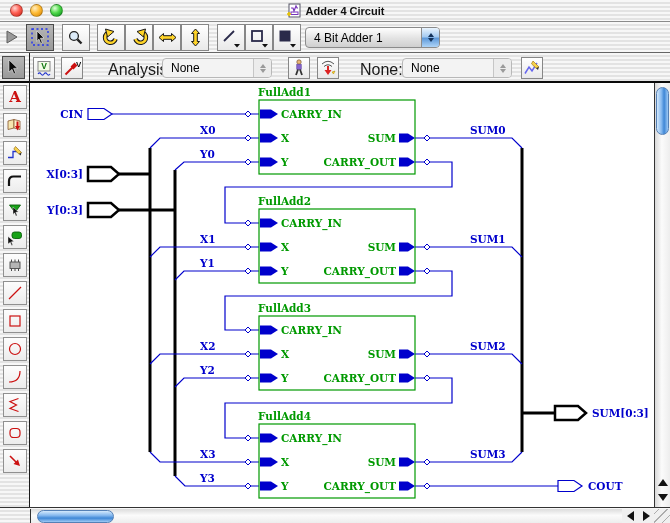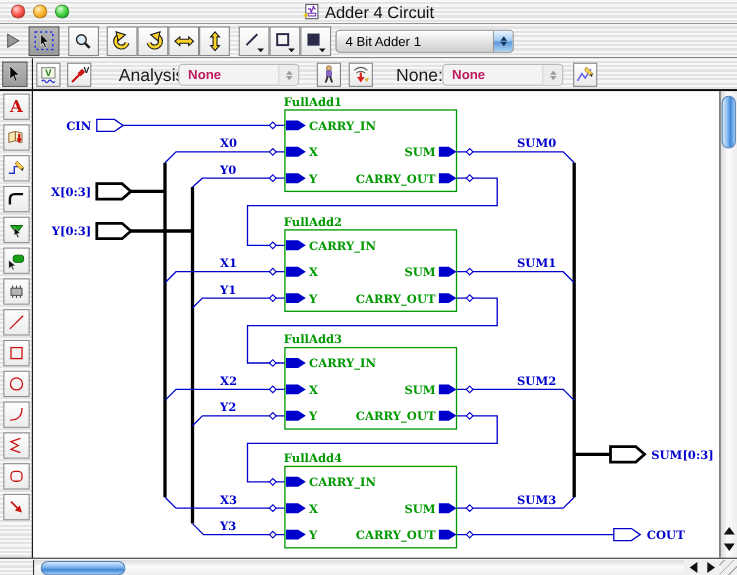--- a/index.html
+++ b/index.html
@@ -7,38 +7,38 @@
   .window{position:relative;width:670px;height:523px;background:#fff;}
   .pin{background:repeating-linear-gradient(180deg,#f7f7f7 0px,#f7f7f7 2px,#e3e3e3 2px,#e3e3e3 4px);}
   
   .titlebar{position:absolute;left:0;top:0;width:670px;height:22px;border-bottom:1px solid #8a8a8a;box-sizing:border-box;}
   .lights{position:absolute;left:10px;top:4px;display:flex;gap:7px;}
   .light{width:13px;height:13px;border-radius:50%;border:1px solid rgba(0,0,0,.25);box-sizing:border-box;}
   .light.red{background:radial-gradient(circle at 35% 30%,#ffd5d0,#ff6156 45%,#d8372b 80%);}
   .light.yellow{background:radial-gradient(circle at 35% 30%,#ffedc0,#ffbd38 45%,#e39512 80%);}
   .light.green{background:radial-gradient(circle at 35% 30%,#e0ffd8,#4fd94a 45%,#1fa32a 80%);}
   .titlegrp{position:absolute;left:0;right:0;top:0;height:22px;display:flex;align-items:center;justify-content:center;gap:4px;}
-  .titletext{font-size:15px;font-weight:normal;color:#111;}
+  .titletext{font-size:11px;font-weight:bold;color:#111;}
   
   .row1{position:absolute;left:0;top:22px;width:670px;height:31px;border-bottom:1px solid #666;box-sizing:border-box;}
   .row2{position:absolute;left:0;top:53px;width:670px;height:30px;border-bottom:2px solid #0a0a0a;box-sizing:border-box;}
   .tbtn{position:absolute;border:1px solid #878787;background:linear-gradient(#ffffff,#e9e9e9);display:flex;align-items:center;justify-content:center;box-sizing:border-box;}
   .tbtn.pressed{background:linear-gradient(#b6b6b6,#9a9a9a);border-color:#4a4a4a;}
   .b27{width:28px;height:27px;top:2px;}
   .b23{width:23px;height:23px;top:3px;}
   .b22{width:22px;height:22px;top:4px;}
   .lbl{position:absolute;font-size:16px;color:#1a1a1a;top:8px;}
   
   .popup{position:absolute;display:flex;align-items:center;border:1px solid #8b8b8b;border-radius:4px;background:linear-gradient(#ffffff,#e2e2e2 55%,#cfcfcf);box-sizing:border-box;font-size:12px;color:#000;}
   .popup .val{flex:1;padding:0 8px;white-space:nowrap;overflow:hidden;}
   .popup .stepper{width:17px;align-self:stretch;border-left:1px solid #8b8b8b;border-radius:0 3px 3px 0;
      background:linear-gradient(#eaf5ff,#a5cbf1 45%,#5f9ada 55%,#aed4f7);display:flex;flex-direction:column;align-items:center;justify-content:center;gap:1px;}
   .tri-up{width:0;height:0;border-left:3.5px solid transparent;border-right:3.5px solid transparent;border-bottom:4px solid #14335c;}
   .tri-dn{width:0;height:0;border-left:3.5px solid transparent;border-right:3.5px solid transparent;border-top:4px solid #14335c;}
-  .popup.disabled{border-color:#b8b8b8;background:#f3f3f3;color:#be185d;font-weight:bold;}
+  .popup.disabled{border-color:#b8b8b8;background:#f3f3f3;color:#000000;}
   .popup.disabled .stepper{background:#ececec;border-left-color:#c6c6c6;}
   .popup.disabled .tri-up{border-bottom-color:#9a9a9a;}
   .popup.disabled .tri-dn{border-top-color:#9a9a9a;}
   
   .main{position:absolute;left:0;top:83px;width:670px;height:424px;display:flex;}
   .palette{width:30px;border-right:1px solid #1a1a1a;box-sizing:border-box;display:flex;flex-direction:column;align-items:center;padding-top:2px;gap:4px;}
   .ptool{width:24px;height:24px;border:1px solid #909090;background:linear-gradient(#fdfdfd,#ececec);display:flex;align-items:center;justify-content:center;box-sizing:border-box;}
   .canvas{position:relative;width:624px;height:424px;background:#fff;overflow:hidden;}
   #circuit-svg{position:absolute;left:0;top:0;}
   #circuit-svg text{font:bold 10.5px "DejaVu Serif",serif;}
@@ -135,21 +135,21 @@
         <rect x="3" y="3" width="10" height="10" fill="none" stroke="#2a2a4a" stroke-width="1.8"></rect>
         <polygon points="13,16 19,16 16,19.5" fill="#111"></polygon>
       </svg>
     </div>
     <div class="tbtn b27" style="left:273px">
       <svg width="20" height="20" viewBox="0 0 20 20">
         <rect x="2.5" y="2.5" width="11" height="11" fill="#2a2a4a"></rect>
         <polygon points="13,16 19,16 16,19.5" fill="#111"></polygon>
       </svg>
     </div>
-    <div class="popup" style="left:305px;top:5px;width:162px;height:21px">
+    <div class="popup" style="left:305px;top:5px;width:135px;height:21px">
       <span class="val">4 Bit Adder 1</span>
       <span class="stepper">
           <i class="tri-up"></i>
           <i class="tri-dn"></i>
         </span>
     </div>
   </div>
 
   <div class="row2 pin">
     <div class="tbtn b23 pressed" style="left:2px">

